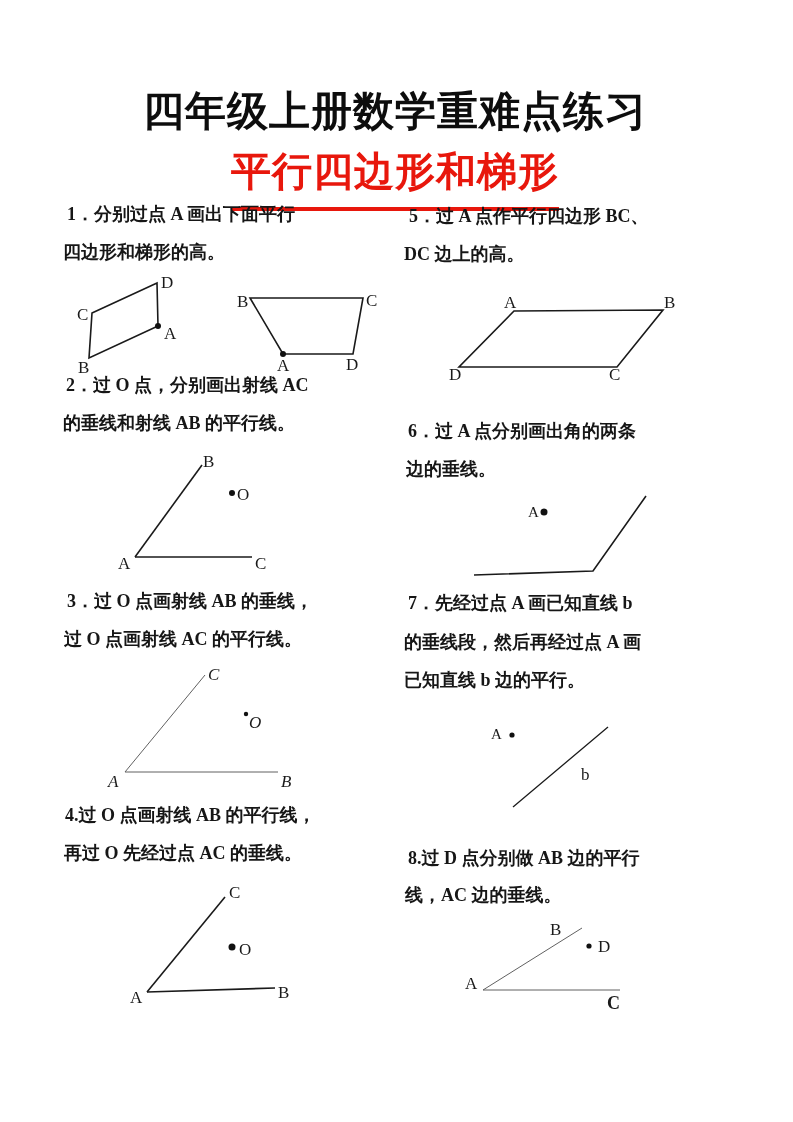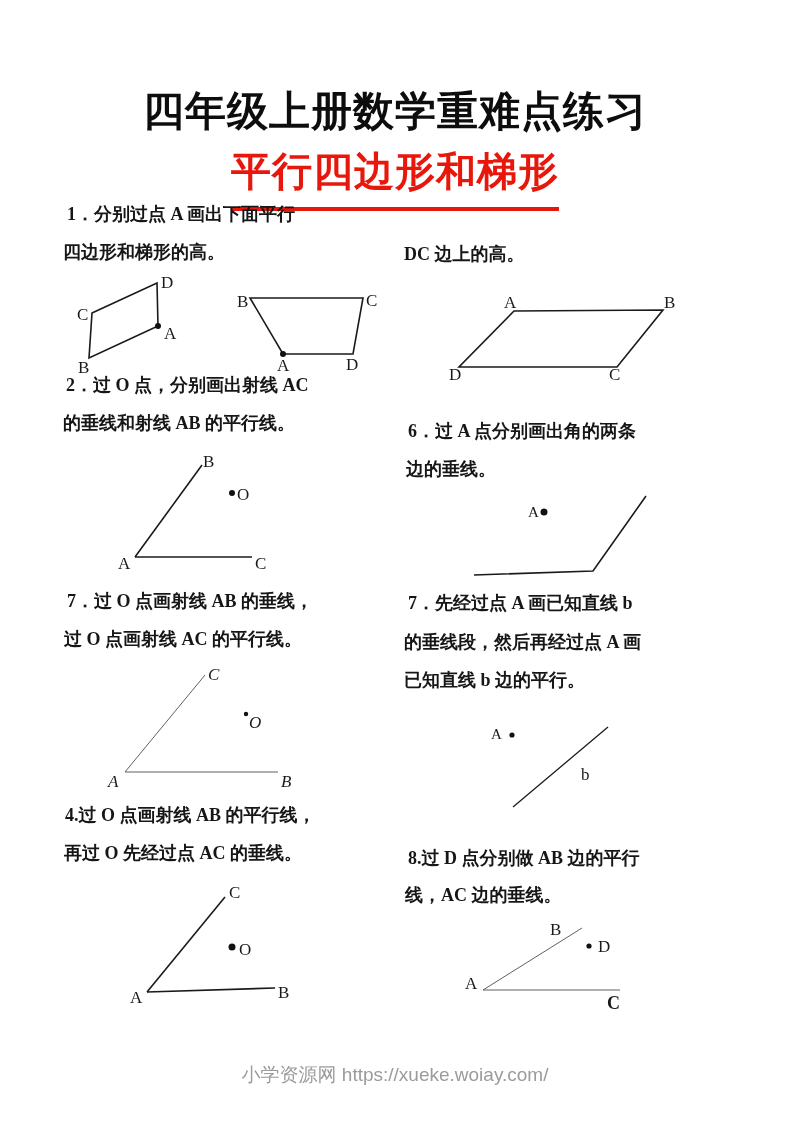--- a/index.html
+++ b/index.html
@@ -32,25 +32,26 @@
 
   <div class="title">四年级上册数学重难点练习</div>
   <div class="subtitle-wrap">
     <span class="subtitle">平行四边形和梯形</span>
   </div>
 
   <div class="txt" style="left:67px;top:202px">1．分别过点 A 画出下面平行</div>
   <div class="txt" style="left:63px;top:240px">四边形和梯形的高。</div>
   <div class="txt" style="left:66px;top:373px">2．过 O 点，分别画出射线 AC</div>
   <div class="txt" style="left:63px;top:411px">的垂线和射线 AB 的平行线。</div>
-  <div class="txt" style="left:67px;top:589px">7．过 O 点画射线 AB 的垂线，</div>
+  <div class="txt" style="left:67px;top:589px">3．过 O 点画射线 AB 的垂线，</div>
   <div class="txt" style="left:64px;top:627px">过 O 点画射线 AC 的平行线。</div>
   <div class="txt" style="left:65px;top:803px">4.过 O 点画射线 AB 的平行线，</div>
   <div class="txt" style="left:64px;top:841px">再过 O 先经过点 AC 的垂线。</div>
 
+  <div class="txt" style="left:409px;top:204px">5．过 A 点作平行四边形 BC、</div>
   <div class="txt" style="left:404px;top:242px">DC 边上的高。</div>
   <div class="txt" style="left:408px;top:419px">6．过 A 点分别画出角的两条</div>
   <div class="txt" style="left:406px;top:457px">边的垂线。</div>
   <div class="txt" style="left:408px;top:591px">7．先经过点 A 画已知直线 b</div>
   <div class="txt" style="left:404px;top:630px">的垂线段，然后再经过点 A 画</div>
   <div class="txt" style="left:404px;top:668px">已知直线 b 边的平行。</div>
   <div class="txt" style="left:408px;top:846px">8.过 D 点分别做 AB 边的平行</div>
   <div class="txt" style="left:405px;top:883px">线，AC 边的垂线。</div>
 
   <svg class="fig" style="left:75px;top:272px" width="105" height="105">
@@ -125,14 +126,13 @@
   <svg class="fig" style="left:455px;top:915px" width="200" height="102">
     <line class="stroke-g" x1="28" y1="75" x2="127" y2="13"></line>
     <line class="stroke-g" x1="28" y1="75" x2="165" y2="75"></line>
     <circle class="dot" cx="134" cy="31" r="2.6"></circle>
     <text x="95" y="20">B</text>
     <text x="143" y="37">D</text>
     <text x="10" y="74">A</text>
     <text class="bold" x="152" y="94">C</text>
   </svg>
 
-  <div class="footer">小学资源网 https://xueke.woiay.com/</div>
 </div>
 
 </body></html>

